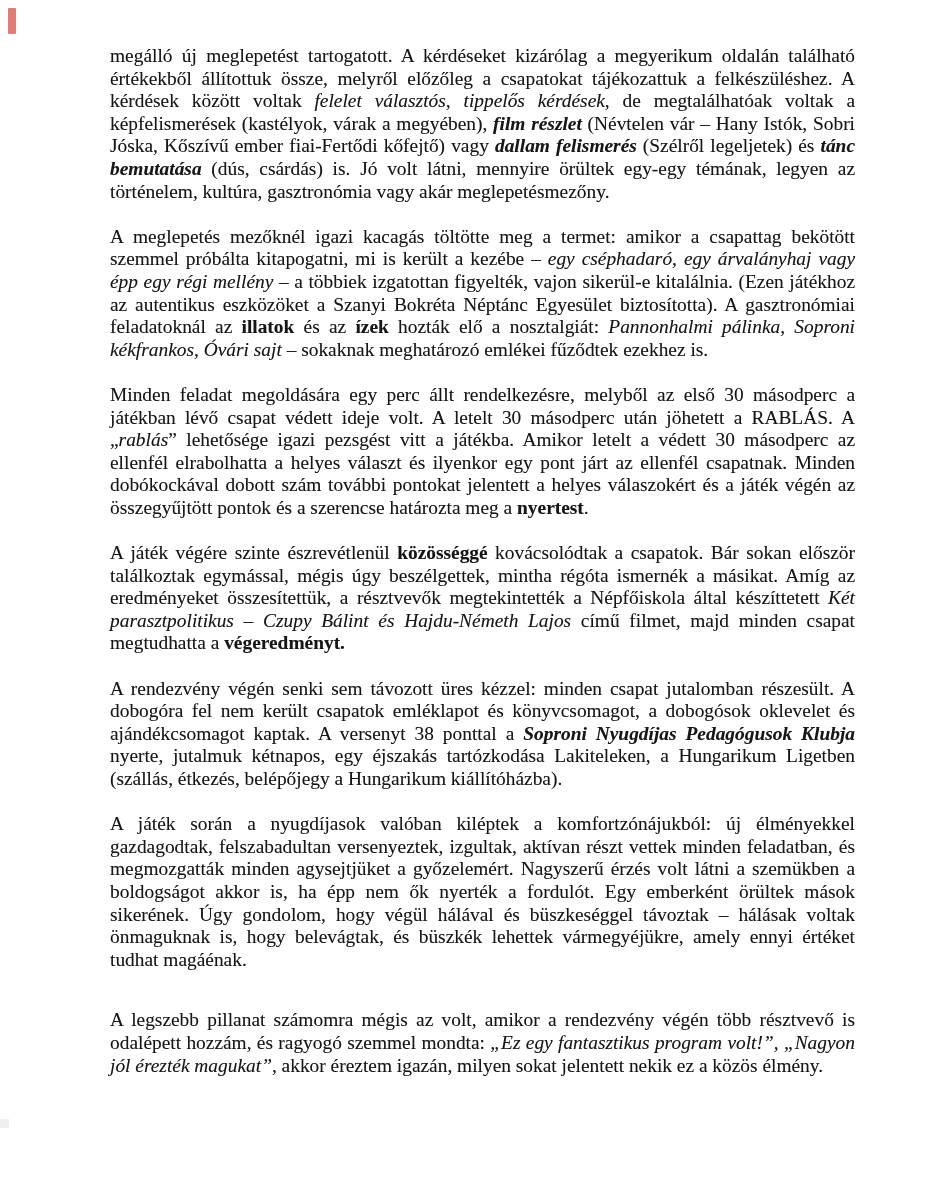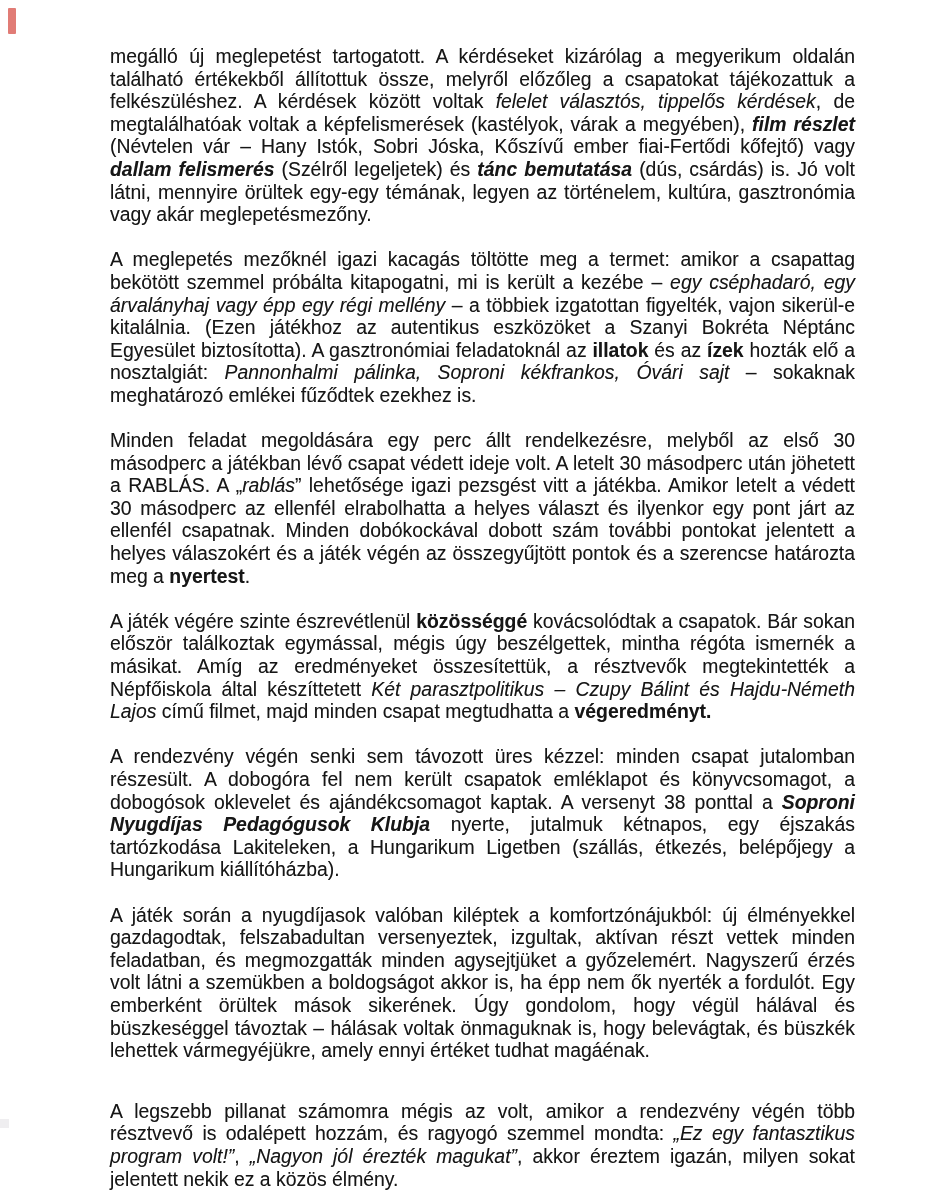--- a/index.html
+++ b/index.html
@@ -6,21 +6,21 @@
     margin: 0;
     padding: 0;
     background: #ffffff;
   }
   .page {
     position: relative;
     width: 951px;
     height: 1200px;
     background: #ffffff;
     overflow: hidden;
-    font-family: Liberation Sans, sans-serif;
+    font-family: Liberation Serif, serif;
   }
   .text-block {
     position: absolute;
     left: 110px;
     top: 45px;
     width: 745px;
     font-size: 19.4px;
     line-height: 22.6px;
     text-align: justify;
     color: #161616;

